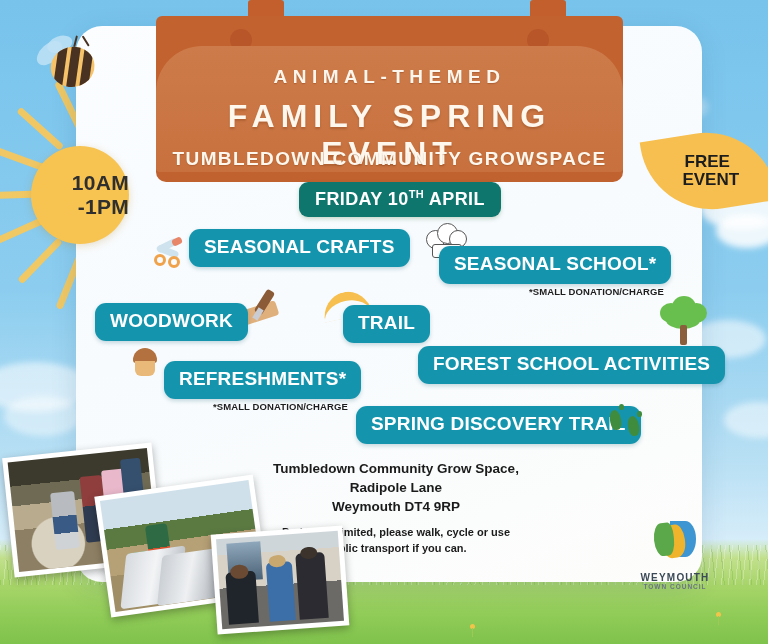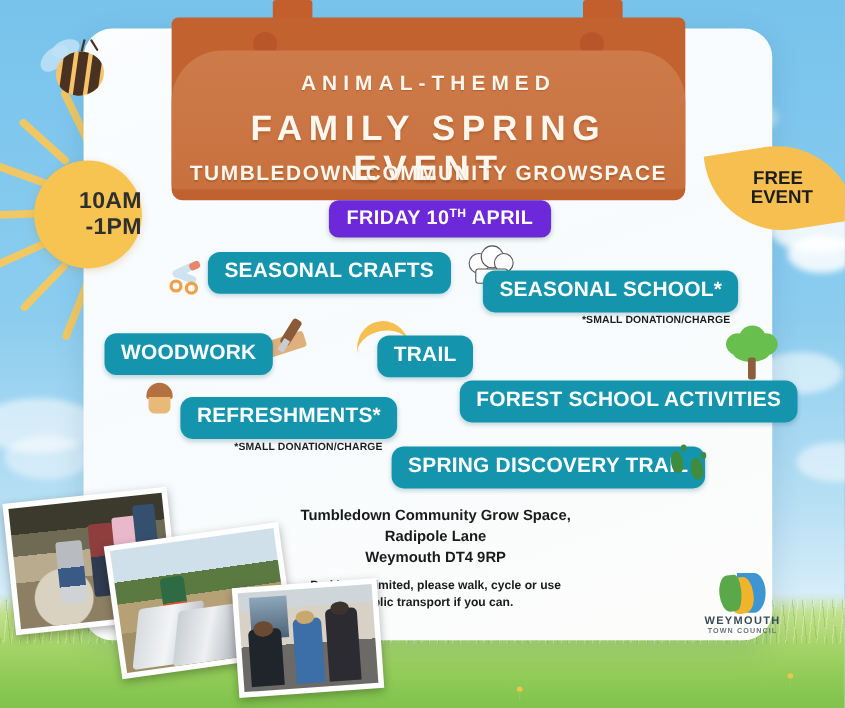--- a/index.html
+++ b/index.html
@@ -82,21 +82,21 @@
   }
   .sign-line3{
     position:absolute; left:0; right:0; top:132px; text-align:center;
     font-size:19px; font-weight:bold; color:#fdf7ee; letter-spacing:1.4px;
     text-shadow:0 1px 1px rgba(120,55,20,.3);
   }
 
   
   .date-banner{
     position:absolute; left:299px; top:182px; padding:6px 16px 7px;
-    background:#6d28d9; border-radius:9px;
+    background:#0f766e; border-radius:9px;
     font-size:18px; font-weight:bold; color:#fff; letter-spacing:.4px;
     box-shadow:0 2px 4px rgba(60,110,50,.25);
   }
   .date-banner sup{ font-size:11px; vertical-align:super; }
 
   
   .sun{
     position:absolute; left:31px; top:146px; width:98px; height:98px; border-radius:50%;
     background:#f7c452; display:flex; flex-direction:column; align-items:flex-end; justify-content:center;
     box-shadow:0 2px 8px rgba(180,130,30,.25);
@@ -198,21 +198,21 @@
 
   
   .logo{ position:absolute; left:632px; top:521px; width:86px; height:62px; text-align:center; }
   .logo .mark{ position:relative; width:42px;height:38px; margin:0 auto; }
   .logo .mark .blue{ position:absolute; right:0; top:0; width:26px;height:36px;
      background:#3d95d1; border-radius:0 50% 50% 50%/0 60% 60% 60%; }
   .logo .mark .yellow{ position:absolute; left:7px; top:4px; width:24px;height:33px;
      background:#f0b32c; border-radius:50% 40% 50% 50%/60% 55% 55% 60%; transform:rotate(-8deg); }
   .logo .mark .green{ position:absolute; left:0; top:2px; width:20px;height:33px;
      background:#5aa84a; border-radius:50% 30% 40% 50%/60% 50% 60% 60%; transform:rotate(-6deg); }
-  .logo .n1{ font-size:10px; font-weight:bold; color:#3b4a57; letter-spacing:1.2px; margin-top:0;text-align:center; }
+  .logo .n1{ font-size:10px; font-weight:bold; color:#3b4a57; letter-spacing:1.2px; margin-top:13px;text-align:center; }
   .logo .n2{ font-size:6.5px; font-weight:bold; color:#6a7681; letter-spacing:1px; }
 </style>
 </head>
 <body>
 
 <div id="poster">
 
   <div class="sky"></div>
 
   <div class="cloud" style="left:700px;top:186px;width:86px;height:44px;"></div>

